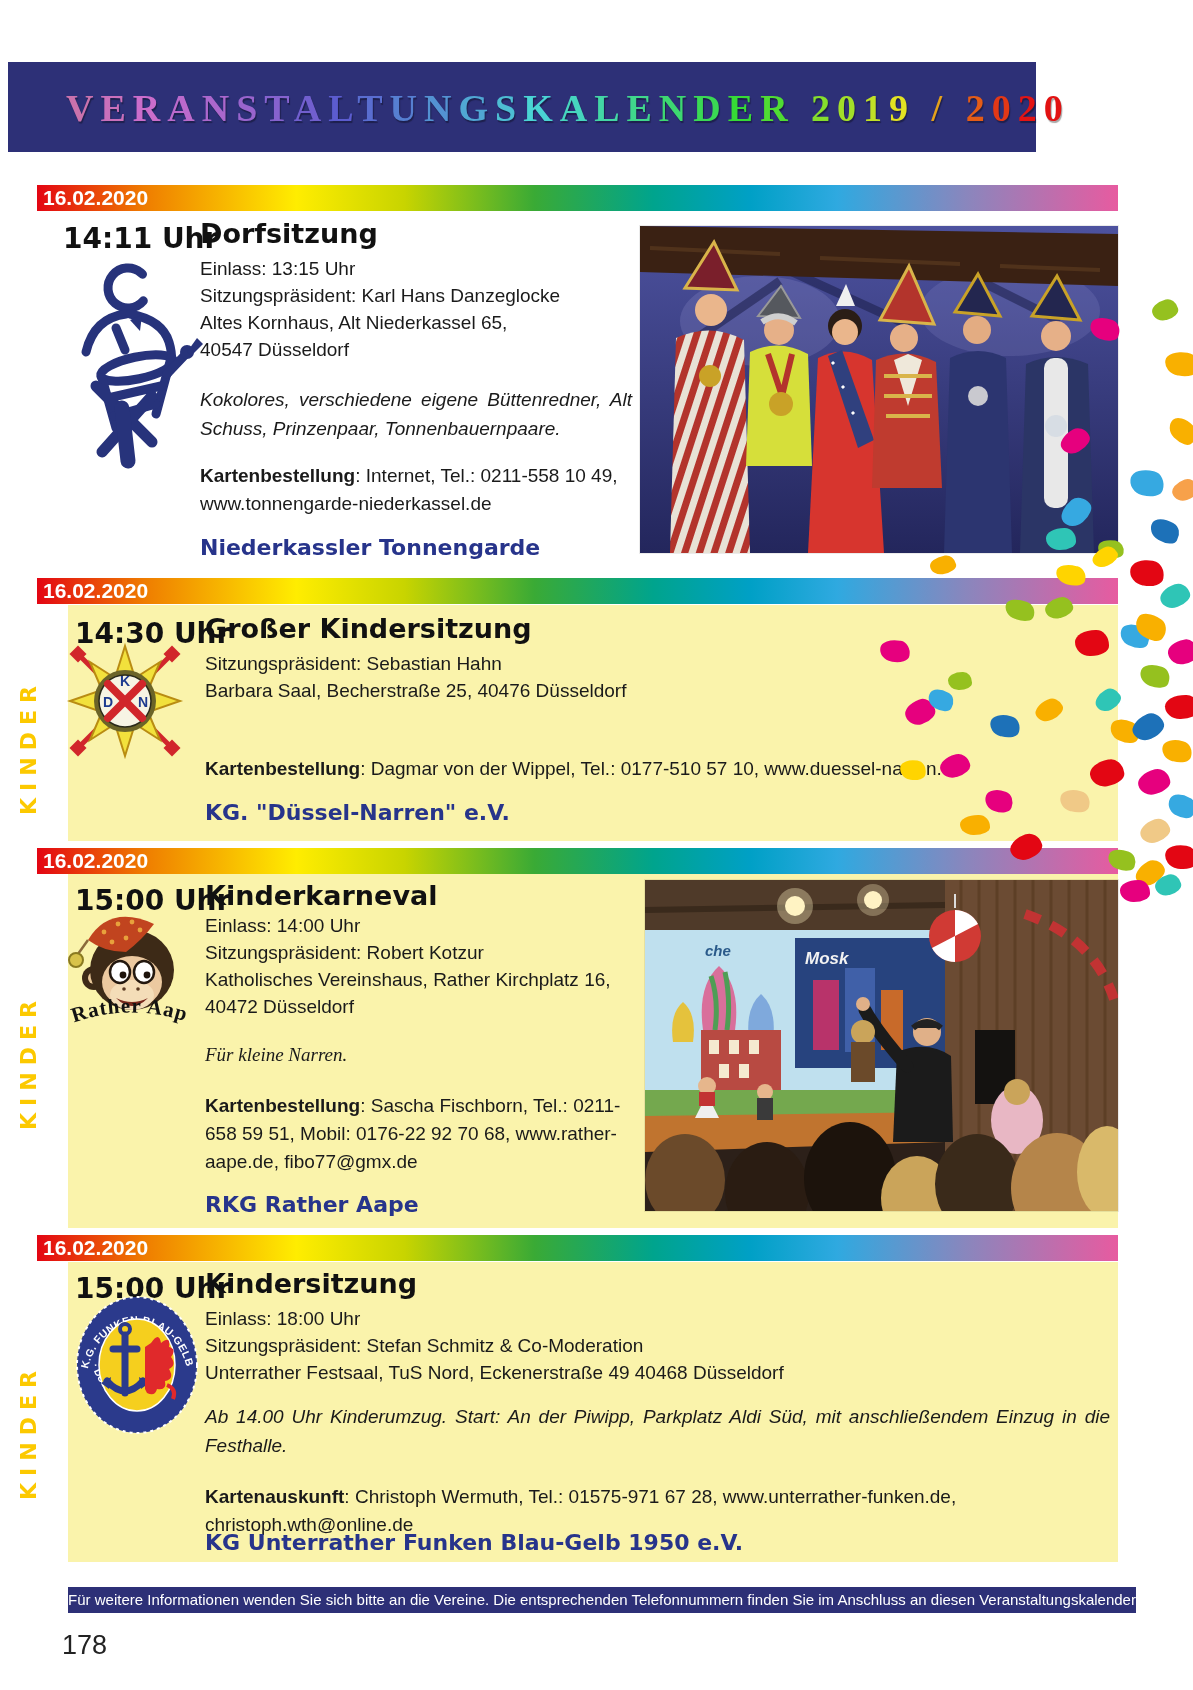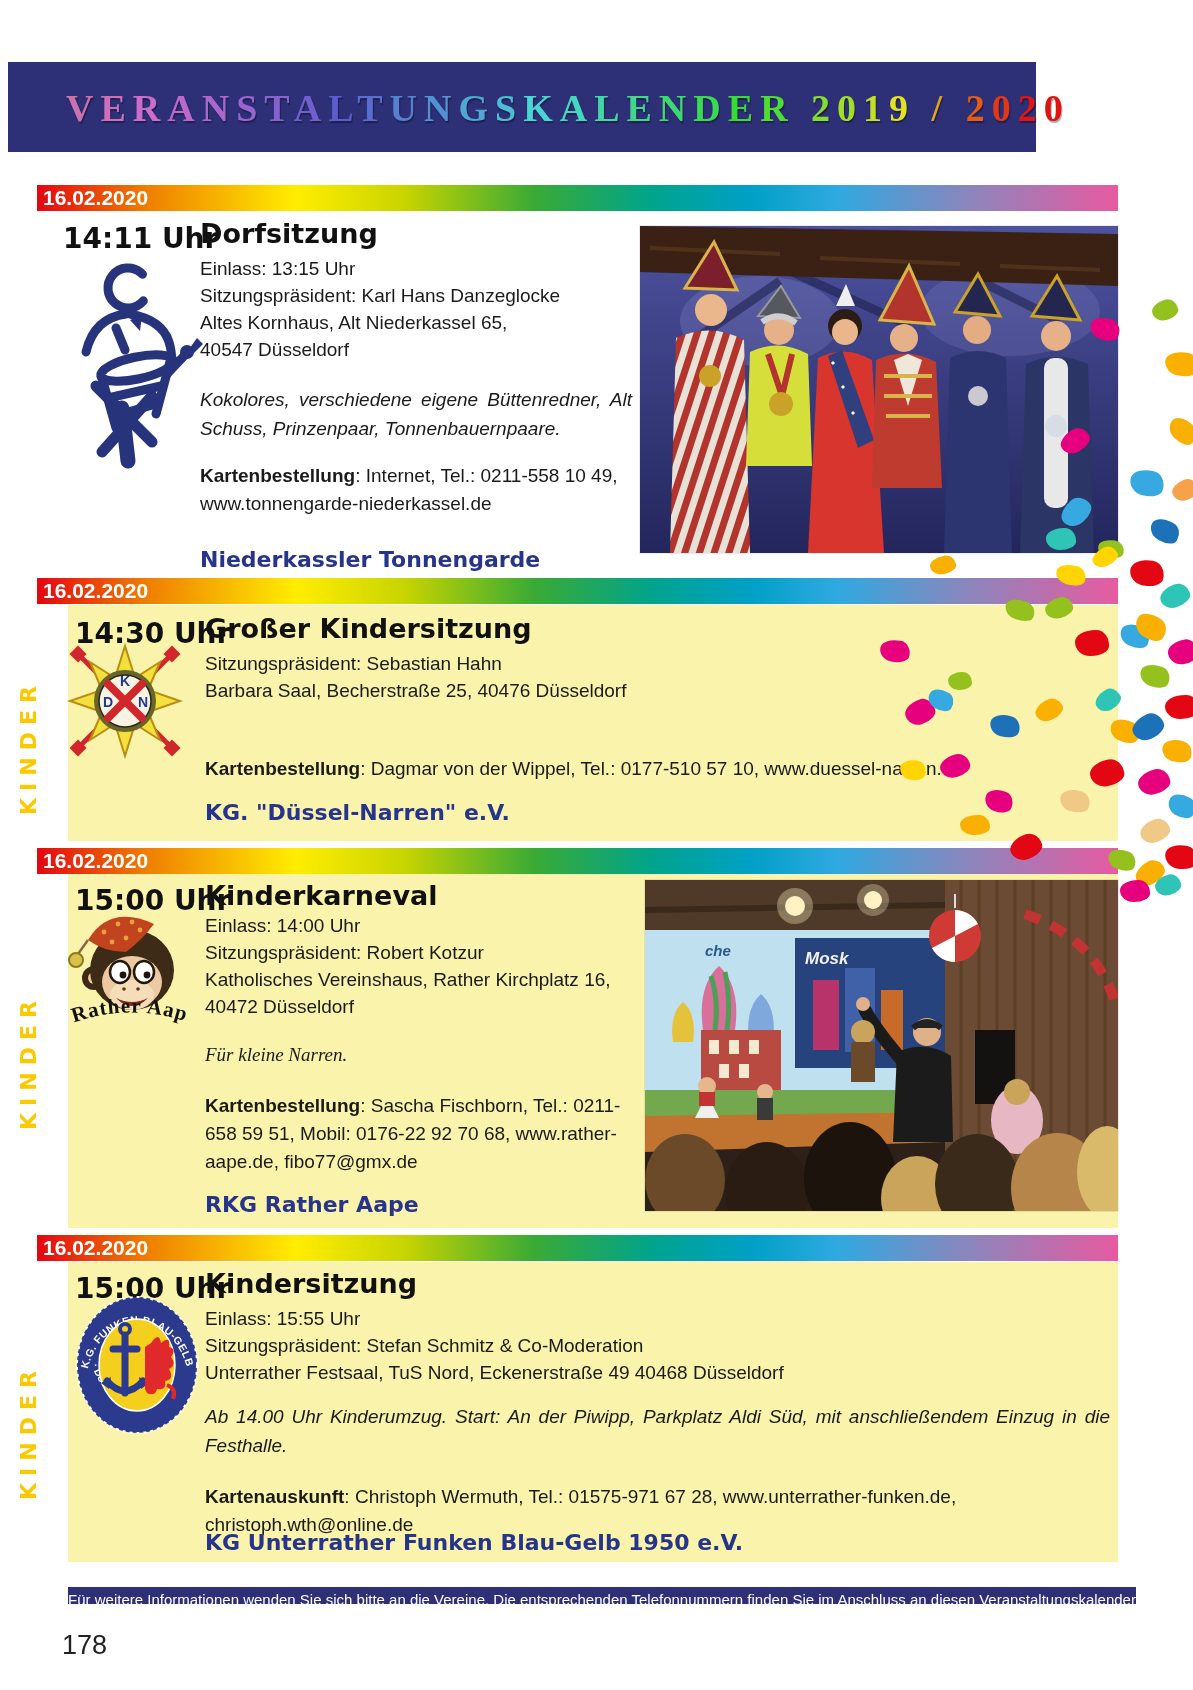--- a/index.html
+++ b/index.html
@@ -30,21 +30,21 @@
   .ebook{position:absolute;font-size:19px;line-height:28px;}
   .ebook b{font-weight:bold;}
   .eclub{position:absolute;font-size:22px;color:#27348b;}
 
   .kinder{position:absolute;left:16px;writing-mode:vertical-rl;transform:rotate(180deg);
      font-family:"DejaVu Sans",sans-serif;font-weight:bold;font-size:22px;letter-spacing:7px;
      color:#fcc900;}
 
   .photo{position:absolute;box-shadow:0 0 0 1px rgba(0,0,0,.08);}
 
-  .footer-bar{position:absolute;left:68px;top:1587px;width:1068px;height:17px;background:#2d3077;}
+  .footer-bar{position:absolute;left:68px;top:1587px;width:1068px;height:26px;background:#2d3077;}
   .footer-bar span{display:block;color:#fff;font-size:15px;line-height:26px;text-align:center;}
   .page-num{position:absolute;left:62px;top:1630px;font-size:27px;color:#222;}
 
   .cf{position:absolute;border-radius:62% 38% 55% 45% / 48% 60% 40% 55%;}
 </style>
 </head>
 <body>
 
 <div class="header-bar">
   <div class="header-title"><span style="color: rgb(202, 114, 173);">V</span><span style="color: rgb(202, 112, 187);">E</span><span style="color: rgb(203, 109, 203);">R</span><span style="color: rgb(187, 106, 204);">A</span><span style="color: rgb(171, 103, 204);">N</span><span style="color: rgb(153, 100, 205);">S</span><span style="color: rgb(134, 98, 206);">T</span><span style="color: rgb(113, 95, 206);">A</span><span style="color: rgb(92, 92, 207);">L</span><span style="color: rgb(89, 109, 208);">T</span><span style="color: rgb(86, 127, 209);">U</span><span style="color: rgb(83, 146, 210);">N</span><span style="color: rgb(80, 167, 211);">G</span><span style="color: rgb(77, 189, 211);">S</span><span style="color: rgb(74, 212, 212);">K</span><span style="color: rgb(70, 213, 190);">A</span><span style="color: rgb(67, 214, 165);">L</span><span style="color: rgb(64, 215, 140);">E</span><span style="color: rgb(61, 216, 113);">N</span><span style="color: rgb(58, 217, 84);">D</span><span style="color: rgb(54, 219, 54);">E</span><span style="color: rgb(79, 220, 51);">R</span><span style="color: rgb(105, 221, 48);"> </span><span style="color: rgb(133, 222, 44);">2</span><span style="color: rgb(162, 223, 41);">0</span><span style="color: rgb(193, 224, 38);">1</span><span style="color: rgb(226, 226, 34);">9</span><span style="color: rgb(227, 194, 31);"> </span><span style="color: rgb(228, 161, 27);">/</span><span style="color: rgb(228, 127, 25);"> </span><span style="color: rgb(228, 92, 23);">2</span><span style="color: rgb(227, 56, 22);">0</span><span style="color: rgb(227, 20, 20);">2</span><span style="color: rgb(226, 18, 18);">0</span></div>
@@ -87,21 +87,21 @@
   <div>40547 Düsseldorf</div>
 </div>
 
 <div class="edesc" style="left:200px;top:385px;width:432px;">Kokolores, verschiedene eigene Büttenredner, Alt Schuss, Prinzenpaar, Tonnenbauernpaare.</div>
 
 <div class="ebook" style="left:200px;top:462px;width:435px;">
   <b>Kartenbestellung</b><span>: Internet, Tel.: 0211-558 10 49,</span>
   <div>www.tonnengarde-niederkassel.de</div>
 </div>
 
-<div class="eclub comic" style="left:200px;top:547px;">Niederkassler Tonnengarde</div>
+<div class="eclub comic" style="left:200px;top:535px;">Niederkassler Tonnengarde</div>
 
 <svg class="photo" style="left:640px;top:226px;" width="478" height="327" viewBox="0 0 478 327">
   <defs>
     <linearGradient id="p1bg" x1="0" y1="0" x2="0" y2="1">
       <stop offset="0" stop-color="#4d529f"></stop>
         <stop offset="1" stop-color="#23265c"></stop>
     </linearGradient>
     <pattern id="stripeP" width="14" height="14" patternUnits="userSpaceOnUse" patternTransform="rotate(18)">
       <rect width="14" height="14" fill="#e8e2d6"></rect>
         <rect width="7" height="14" fill="#b3342c"></rect>
@@ -345,21 +345,21 @@
       <path d="M 32 86 Q 50 106 68 86"></path>
   </g>
   <circle cx="50" cy="34" r="5" fill="none" stroke="#2b3a8c" stroke-width="4"></circle>
   <polygon points="26,88 36,82 34,94" fill="#2b3a8c"></polygon>
   <polygon points="74,88 64,82 66,94" fill="#2b3a8c"></polygon>
   <path d="M 76 48 q 8 -12 10 0 q 10 -8 8 4 q 8 2 2 10 q 6 8 -2 12 q 6 10 -4 12 q 2 10 -8 8 q -2 8 -10 4 L 70 94 L 70 52 Z" fill="#e0292b"></path>
   <path d="M 92 90 q 10 4 6 14" stroke="#e0292b" stroke-width="4" fill="none"></path>
 </svg>
 
 <div class="edetails" style="left:205px;top:1305px;">
-  <div>Einlass: 15:55 Uhr</div>
+  <div>Einlass: 18:00 Uhr</div>
   <div>Sitzungspräsident: Stefan Schmitz &amp; Co-Moderation</div>
   <div>Unterrather Festsaal, TuS Nord, Eckenerstraße 49 40468 Düsseldorf</div>
 </div>
 
 <div class="edesc" style="left:205px;top:1402px;width:905px;">Ab 14.00 Uhr Kinderumzug. Start: An der Piwipp, Parkplatz Aldi Süd, mit anschließendem Einzug in die Festhalle.</div>
 
 <div class="ebook" style="left:205px;top:1483px;width:915px;">
   <b>Kartenauskunft</b><span>: Christoph Wermuth, Tel.: 01575-971 67 28, www.unterrather-funken.de, christoph.wth@online.de</span>
 </div>
 

